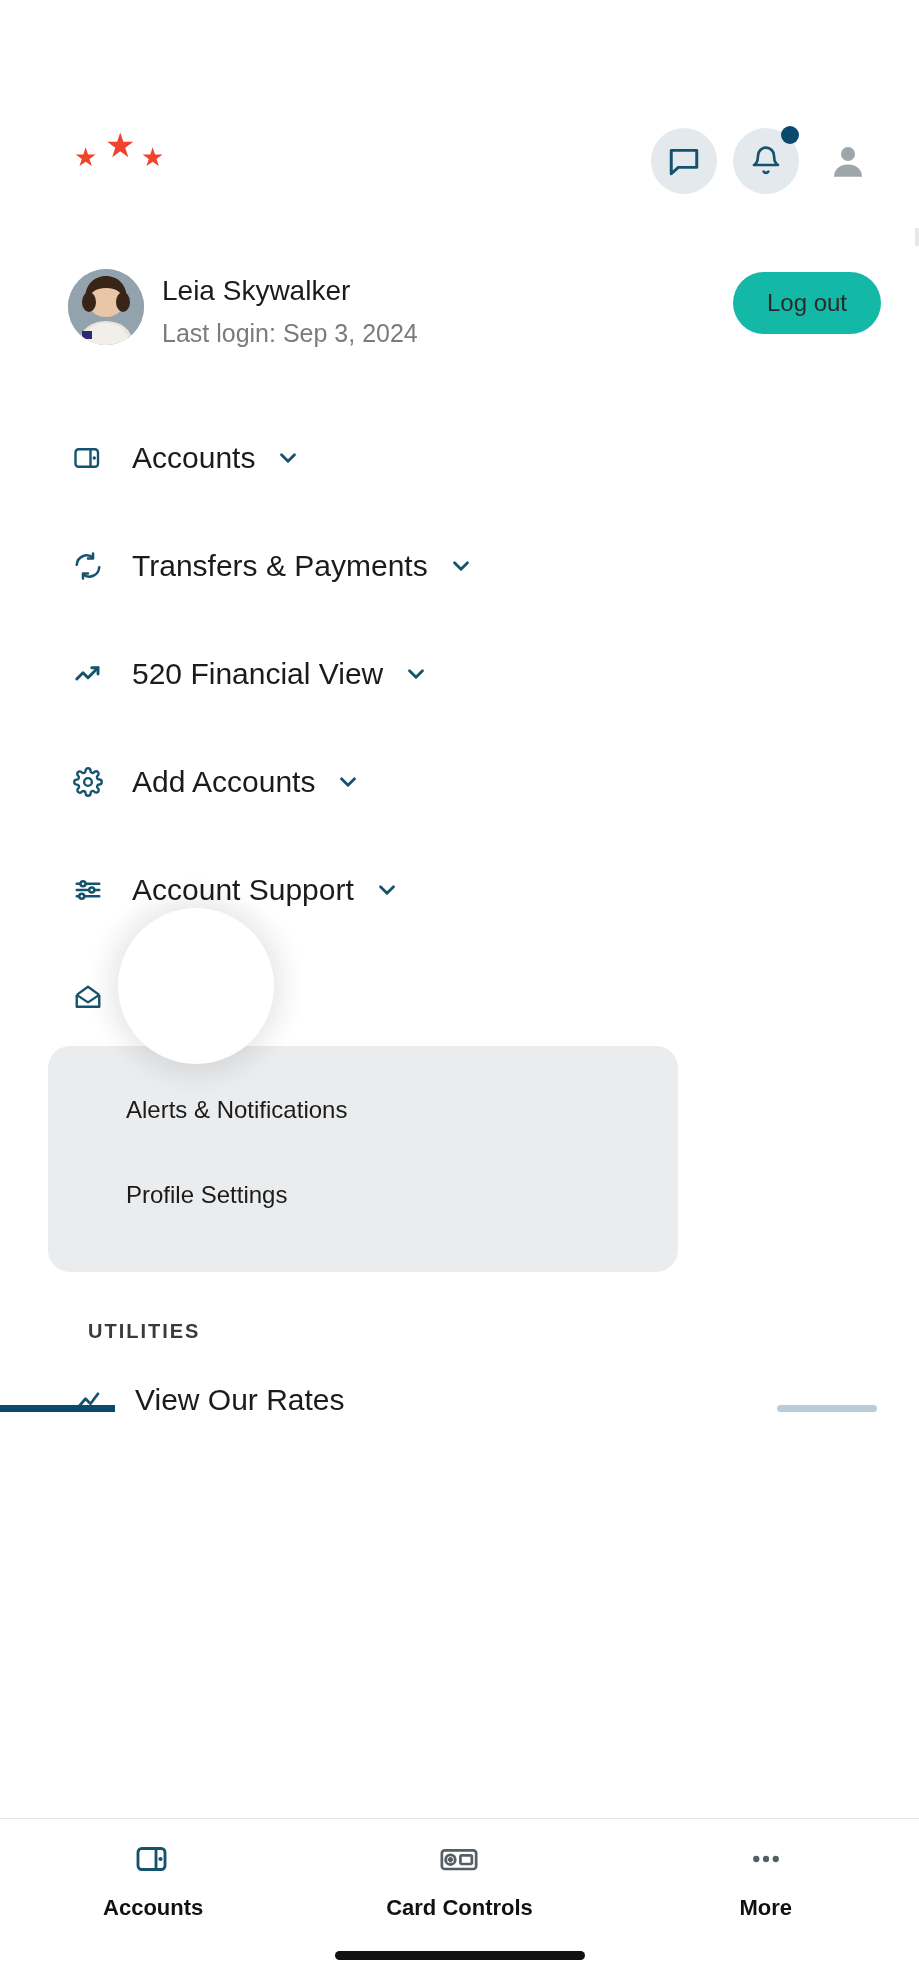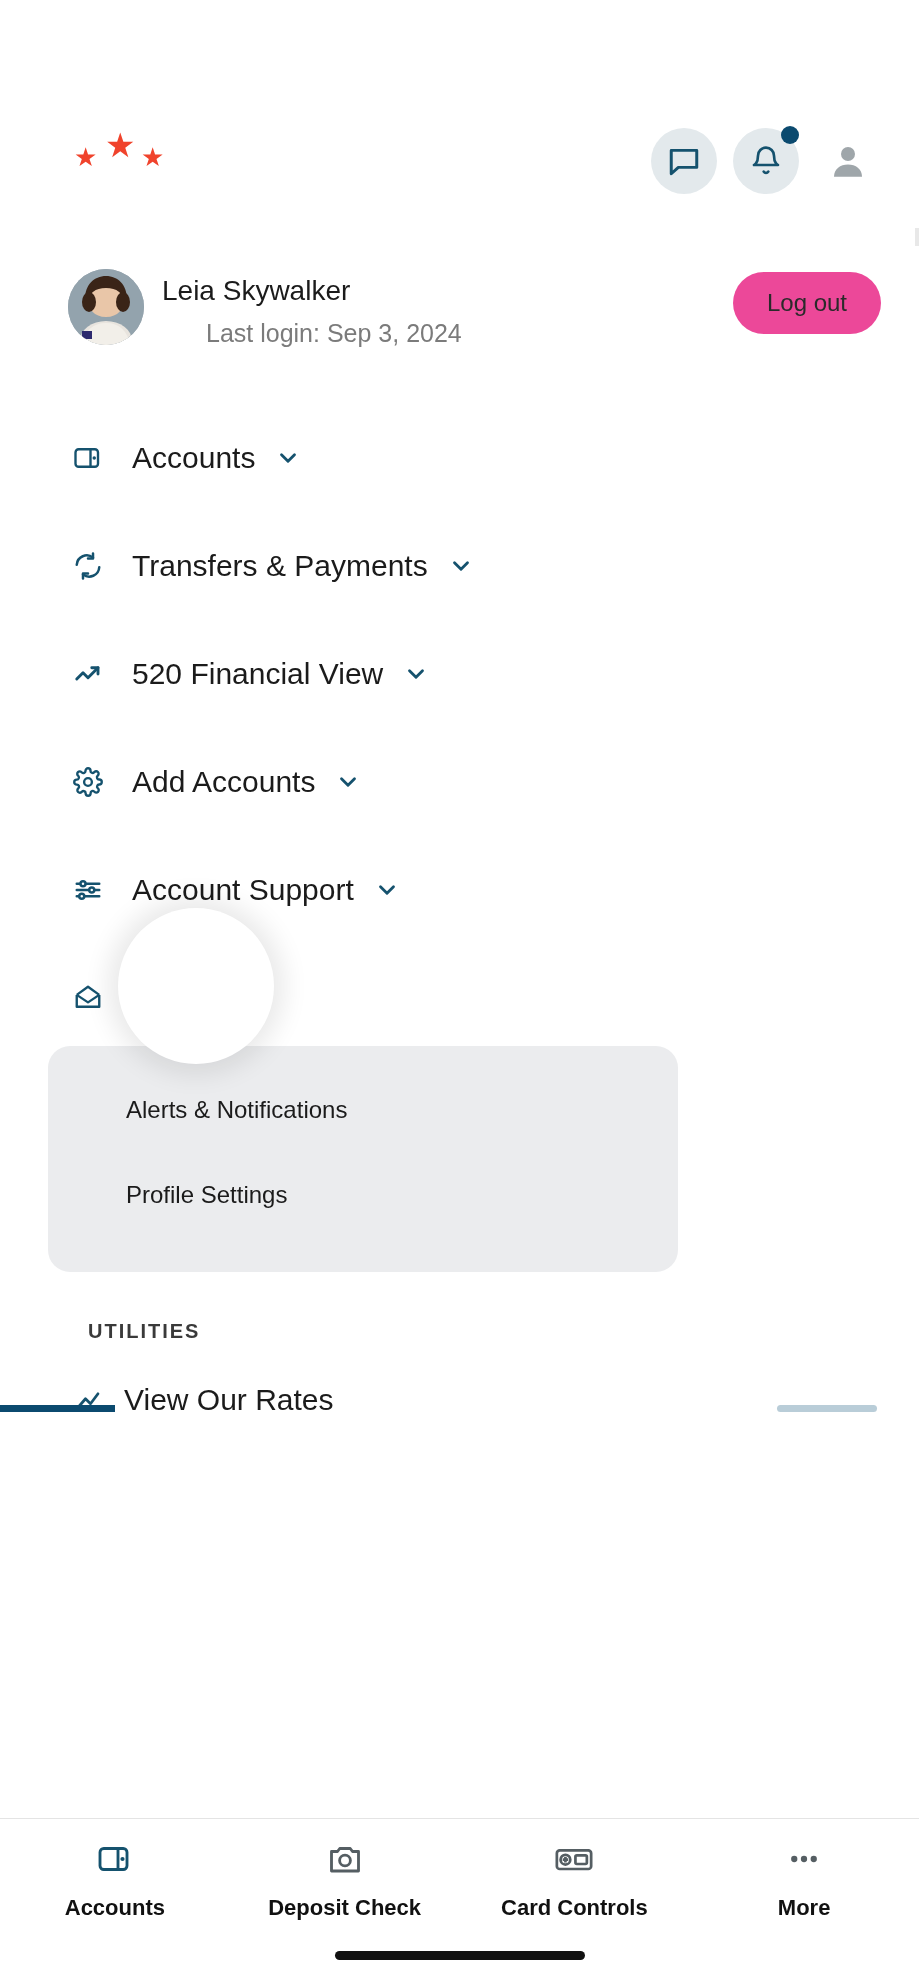--- a/index.html
+++ b/index.html
@@ -57,26 +57,26 @@
     position:absolute; left:64px; top:7px;
     width:76px; height:76px; border-radius:50%;
     overflow:hidden; background:#9aa7b0;
   }
   .user-name {
     position:absolute; left:158px; top:13px;
     font-size:28px; color:#1b1b1b;
   }
   .user-login {
     position:absolute; left:158px; top:57px;
-    font-size:25px; color:#7b7b7b;margin-left:44px;
+    font-size:25px; color:#7b7b7b;
   }
   .logout-btn {
     position:absolute; right:42px; top:10px;
     width:148px; height:62px; border-radius:31px;
-    background:#ec4899; border:none;
+    background:#14b8a6; border:none;
     font-family:"Liberation Sans", sans-serif;
     font-size:24px; color:#2a2a2a; cursor:pointer;
   }
 
   
   .nav { position:absolute; top:404px; left:0; width:919px; }
   .nav-item {
     position:relative; height:108px;
     display:flex; align-items:center;
     padding-left:66px; cursor:pointer;
@@ -124,21 +124,21 @@
     position:absolute; left:48px; top:1320px;
     font-size:20px; font-weight:bold; letter-spacing:2px;
     color:#3a3a3a;
     margin-left:40px;
   }
   .util-item {
     position:absolute; left:66px; top:1378px;
     display:flex; align-items:center;
   }
   .util-label {
-    font-size:30px; color:#1b1b1b; margin-left:14px;
+    font-size:30px; color:#1b1b1b; margin-left:25px;
   }
   .util-clip {
     position:absolute; left:0; top:1360px;
     width:919px; height:52px; overflow:hidden;
   }
 
   
   .bottom-nav {
     position:absolute; left:0; bottom:0;
     width:919px; height:162px;
@@ -355,29 +355,20 @@
       <span class="tab-icon">
         <svg width="36" height="36" viewBox="0 0 24 24" fill="none" stroke="#15526e" stroke-width="1.9" stroke-linejoin="round">
           <rect x="2" y="5" width="18" height="14" rx="2.5"></rect>
           <path d="M14 5v14"></path>
           <circle cx="17" cy="12" r="1.4" fill="#15526e" stroke="none"></circle>
         </svg>
       </span>
       <span class="tab-label">Accounts</span>
     </div>
 
-    <div class="tab">
-      <span class="tab-icon">
-        <svg width="36" height="36" viewBox="0 0 24 24" fill="none" stroke="#555e63" stroke-width="1.9" stroke-linejoin="round">
-          <path d="M3 7h4l1.5-2h7L17 7h4v13H3z"></path>
-          <circle cx="12" cy="13" r="3.6"></circle>
-        </svg>
-      </span>
-      <span class="tab-label">Deposit Check</span>
-    </div>
 
 
     <div class="tab">
       <span class="tab-icon">
         <svg width="40" height="36" viewBox="0 0 28 24" fill="none" stroke="#555e63" stroke-width="1.9" stroke-linejoin="round">
           <rect x="2" y="6" width="24" height="13" rx="2"></rect>
           <circle cx="8" cy="12.5" r="3.4"></circle>
           <path d="M8 10.6v3.8M6.1 12.5h3.8"></path>
           <rect x="15" y="9.5" width="8" height="6" rx="1"></rect>
         </svg>

